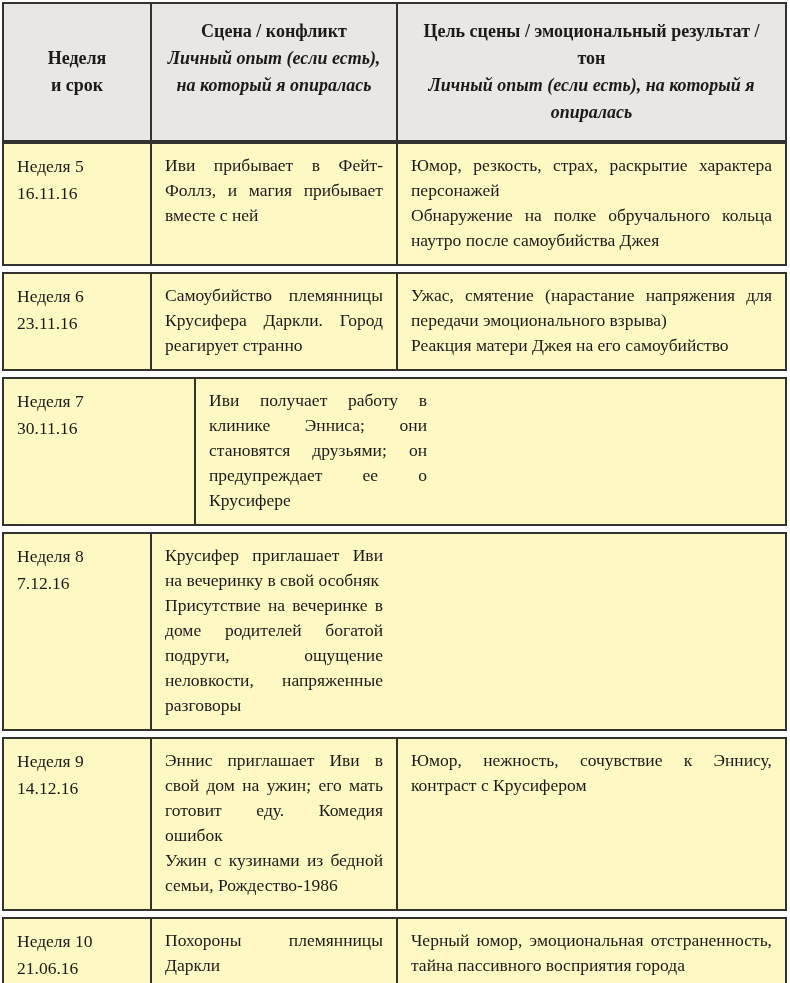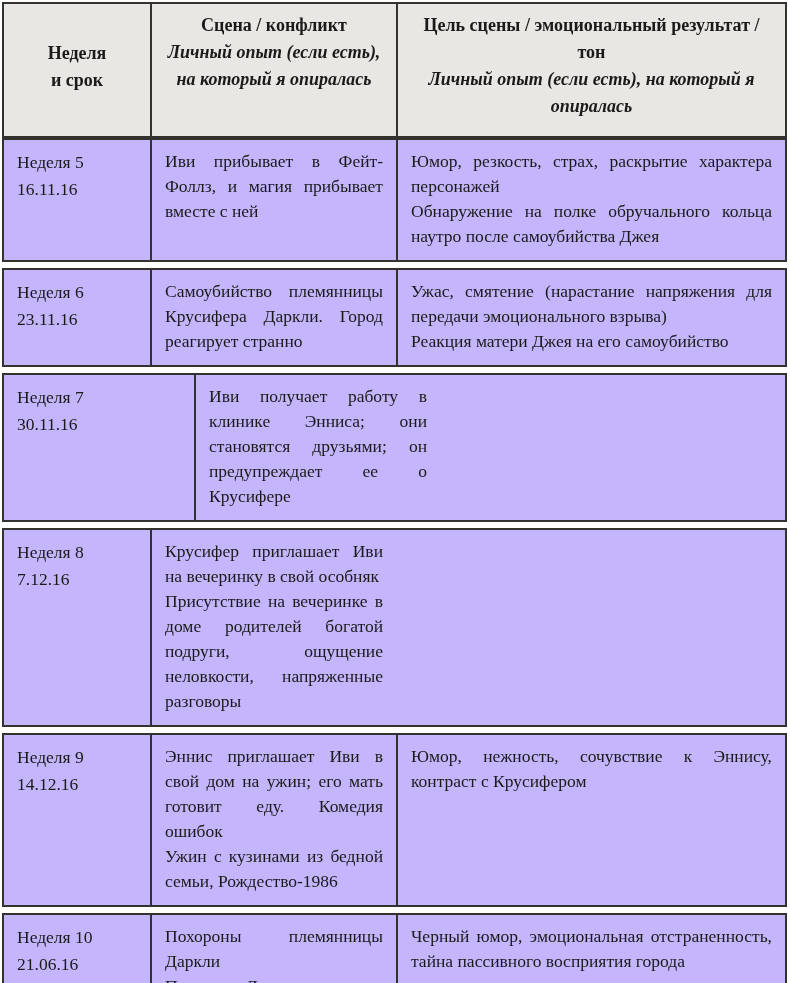--- a/index.html
+++ b/index.html
@@ -20,21 +20,21 @@
   .table-wrap {
     position: absolute;
     top: 2px;
     left: 2px;
     width: 785px;
   }
   .row {
     display: flex;
     align-items: stretch;
     border: 2px solid #34322f;
-    background: #c4b5fd;
+    background: #fef9c3;
     margin-top: 6px;
     box-sizing: border-box;
   }
   .row:first-child { margin-top: 0; }
   .row.header-row { background: #e8e7e4; }
   .cell {
     box-sizing: border-box;
     padding: 9px 13px 11px 13px;
     font-size: 17.5px;
     line-height: 25px;
@@ -42,21 +42,21 @@
   .col1 { width: 146px; flex: 0 0 146px; }
   .col2 { width: 246px; flex: 0 0 246px; border-left: 2px solid #34322f; }
   .col3 { flex: 1 1 auto; border-left: 2px solid #34322f; }
 
   
   .header-row .cell {
     font-weight: bold;
     text-align: center;
     font-size: 18px;
     line-height: 27px;
-    padding-top: 8px;
+    padding-top: 14px;
     padding-bottom: 14px;
   }
   .header-row .col1 {
     display: flex;
     align-items: center;
     justify-content: center;
   }
   .hdr-week { white-space: pre-line; }
   .hdr-sub {
     font-style: italic;

